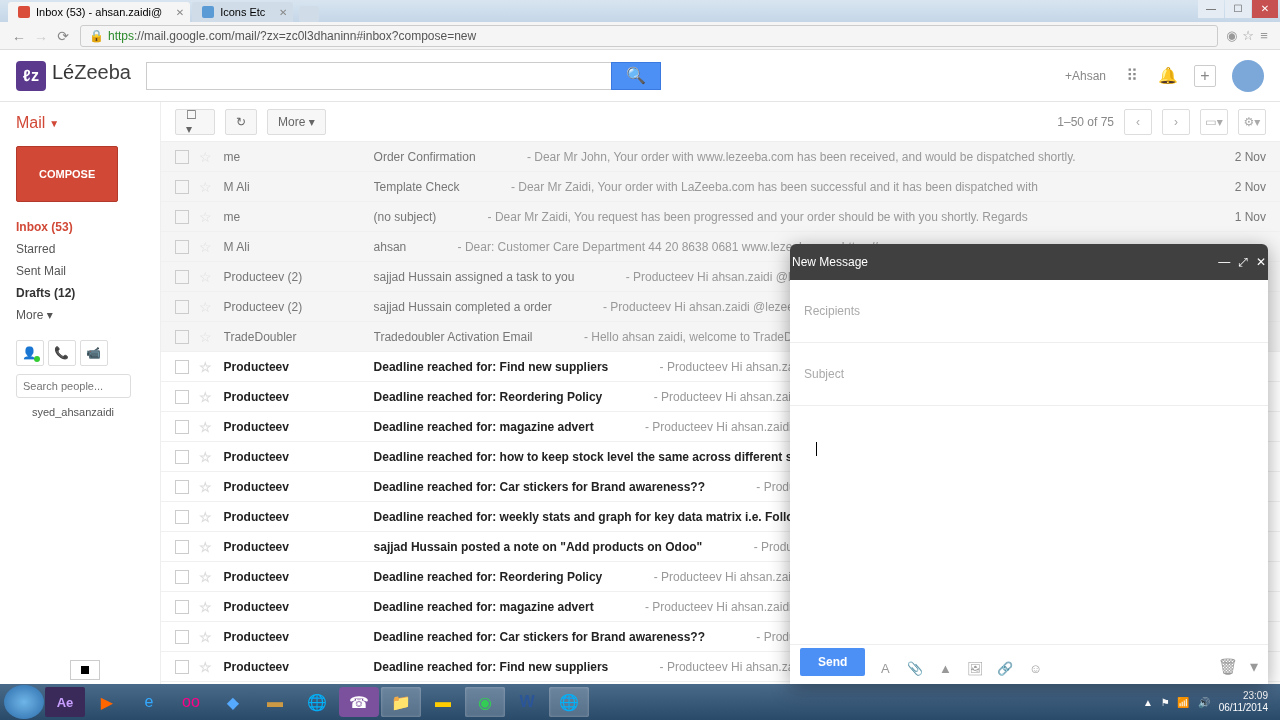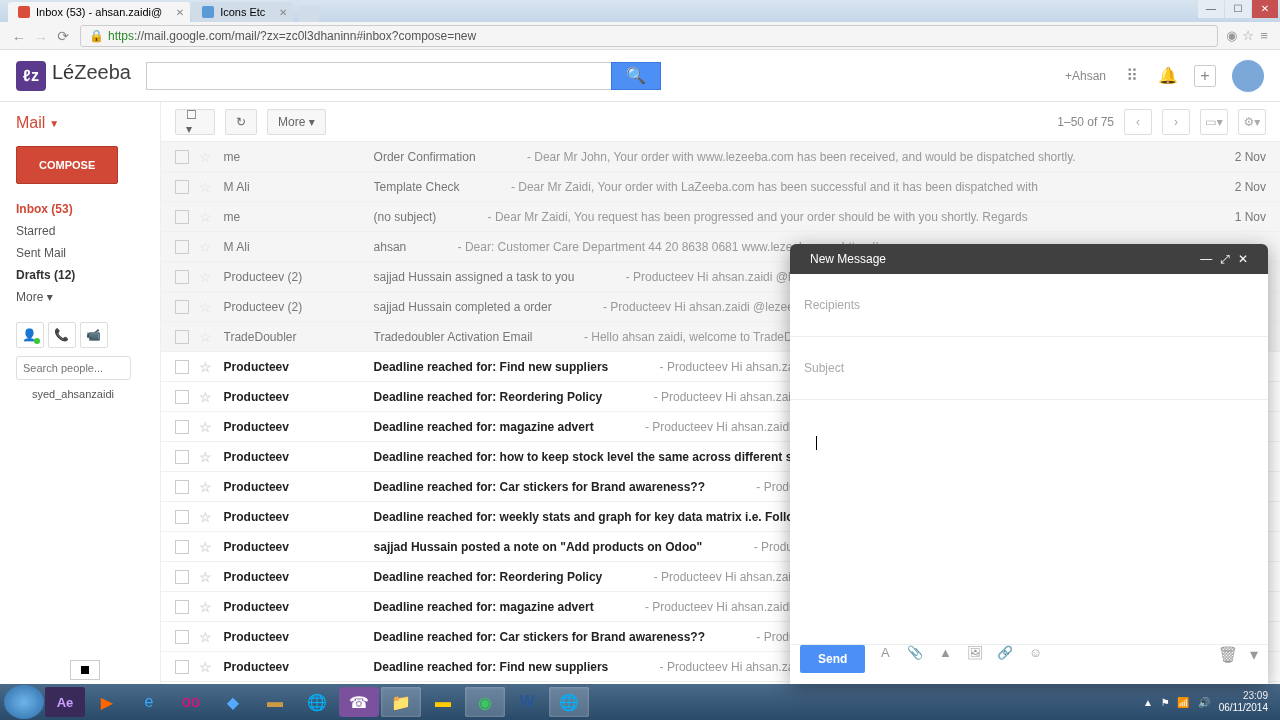--- a/index.html
+++ b/index.html
@@ -35,21 +35,21 @@
 .search-btn { width: 50px; height: 28px; background: #4c8ff5; border: 1px solid #3a7ae0; color: #fff; display: flex; align-items: center; justify-content: center; }
 .header-right { margin-left: auto; display: flex; align-items: center; gap: 16px; }
 .header-link { font-size: 12px; color: #888; }
 .header-icon { width: 20px; height: 20px; color: #888; display: flex; align-items: center; justify-content: center; font-size: 16px; }
 .avatar { width: 32px; height: 32px; background: #7ba7d9; border-radius: 50%; }
 
 
 .main { display: flex; height: calc(100% - 102px - 36px); }
 .sidebar { width: 160px; padding: 12px 0 0 16px; }
 .product-switcher { font-size: 16px; color: #d14836; margin-bottom: 14px; display: flex; align-items: center; }
-.compose-btn { background: #d14836; color: #fff; font-size: 11px; font-weight: bold; padding: 12px 22px; border: 1px solid #b33a2a; border-radius: 2px; margin-bottom: 14px; display: inline-block; }
+.compose-btn { background: #d14836; color: #fff; font-size: 11px; font-weight: bold; padding: 21px 22px; border: 1px solid #b33a2a; border-radius: 2px; margin-bottom: 14px; display: inline-block; }
 .nav-list { list-style: none; }
 .nav-item { font-size: 12px; color: #555; padding: 4px 0; }
 .nav-item.active { color: #d14836; font-weight: bold; }
 .nav-item.bold { font-weight: bold; color: #333; }
 .hangouts-row { display: flex; gap: 4px; margin-top: 14px; margin-bottom: 8px; }
 .hangouts-btn { width: 28px; height: 26px; border: 1px solid #ddd; border-radius: 2px; position: relative; display: flex; align-items: center; justify-content: center; color: #999; font-size: 12px; }
 .status-dot { width: 6px; height: 6px; background: #3c3; border-radius: 50%; }
 .search-people { width: 115px; height: 24px; border: 1px solid #ddd; border-radius: 3px; padding: 0 6px; font-size: 11px; color: #999; margin-bottom: 6px; }
 .contact-item { font-size: 11px; color: #555; padding: 2px 0 2px 16px; }
 
@@ -66,26 +66,26 @@
 .email-row.read { background: #f5f5f5; font-weight: normal; color: #777; }
 .row-check { width: 14px; height: 14px; border: 1px solid #ccc; margin-right: 10px; }
 .row-star { color: #ddd; margin-right: 12px; font-size: 14px; }
 .row-sender { width: 150px; overflow: hidden; white-space: nowrap; }
 .row-subject { flex: 1; overflow: hidden; white-space: nowrap; text-overflow: ellipsis; }
 .row-snippet { color: #999; font-weight: normal; padding-left: 48px; }
 .row-date { width: 50px; text-align: right; }
 
 
 .compose { position: absolute; right: 12px; bottom: 36px; width: 478px; height: 440px; background: #fff; box-shadow: 0 4px 20px rgba(0,0,0,0.35); border-radius: 6px 6px 0 0; display: flex; flex-direction: column; z-index: 100; }
-.compose-header { height: 30px; background: #404040; color: #fff; font-size: 12px; display: flex; align-items: center; padding: 0 20px; border-radius: 6px 6px 0 0; }
+.compose-header { height: 36px; background: #404040; color: #fff; font-size: 12px; display: flex; align-items: center; padding: 0 2px; border-radius: 6px 6px 0 0; }
 .compose-header-btns { margin-left: auto; display: flex; gap: 8px; }
 .compose-field { padding: 24px 14px; border-bottom: 1px solid #eee; font-size: 12px; color: #aaa; }
 .compose-body { flex: 1; padding: 10px 14px; position: relative; }
 .cursor { width: 1px; height: 14px; background: #000; position: absolute; left: 26px; top: 36px; }
-.compose-footer { height: 40px; display: flex; align-items: flex-start; padding: 0 10px; border-top: 1px solid #eee; }
+.compose-footer { height: 40px; display: flex; align-items: flex-end; padding: 8px 10px; border-top: 1px solid #eee; }
 .send-btn { background: #4c8ff5; color: #fff; font-size: 12px; font-weight: bold; padding: 7px 18px; border-radius: 2px; }
 .compose-tool { width: 20px; color: #999; font-size: 13px; text-align: center; margin-left: 10px; }
 .compose-footer-right { margin-left: auto; display: flex; gap: 12px; color: #999; }
 
 
 .taskbar { position: absolute; bottom: 0; left: 0; right: 0; height: 36px; background: linear-gradient(#4a6a8a, #2a4a6a); display: flex; align-items: center; padding: 0 4px; }
 .task-icon { width: 40px; height: 30px; margin: 0 1px; border-radius: 2px; display: flex; align-items: center; justify-content: center; font-size: 16px; }
 .start-orb { width: 40px; height: 34px; border-radius: 50%; background: radial-gradient(#6fb5e8, #2a6aa8); }
 .task-icon.active { background: rgba(255,255,255,0.2); box-shadow: inset 0 0 3px rgba(255,255,255,0.3); }
 .tray { margin-left: auto; display: flex; align-items: center; color: #fff; font-size: 10px; padding-right: 8px; gap: 8px; }

